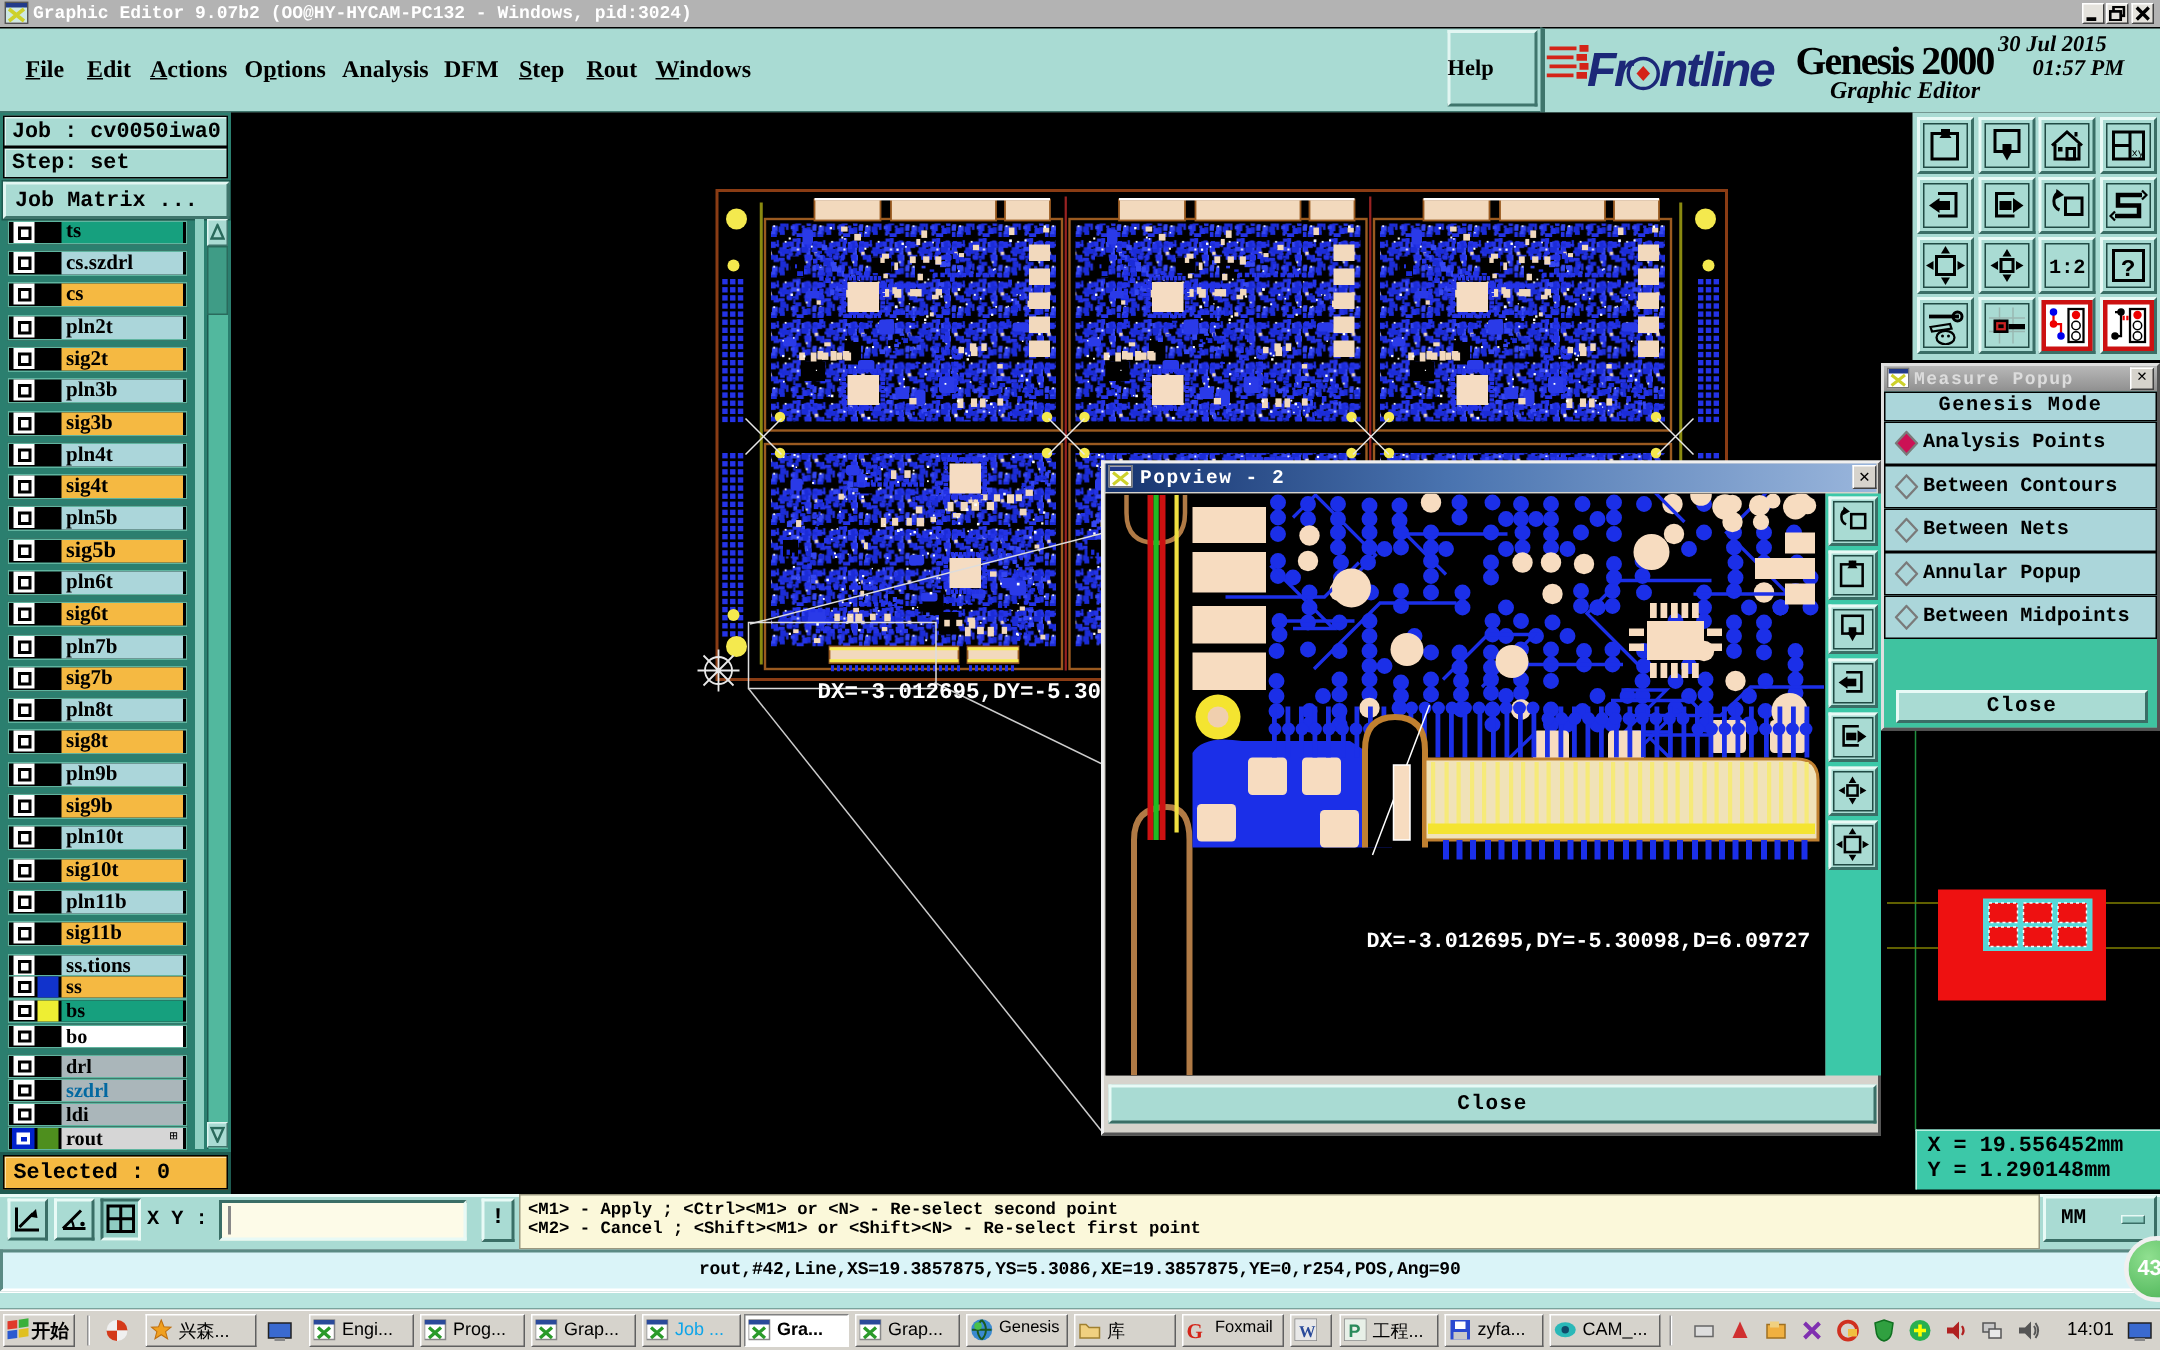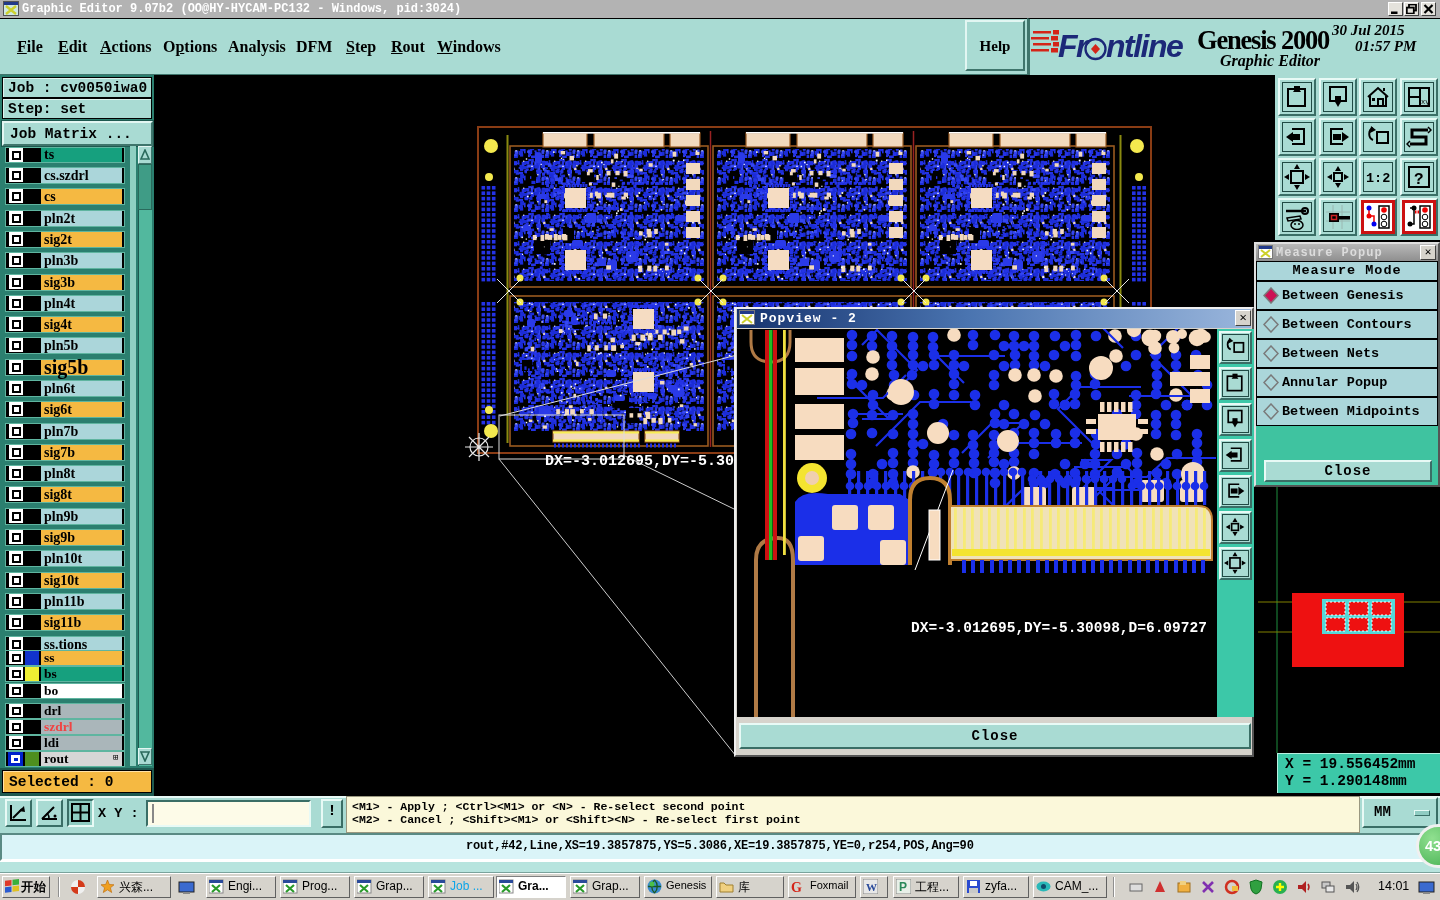--- a/index.html
+++ b/index.html
@@ -33,21 +33,21 @@
 <div class="abs serif b" style="left:17px;top:38px;width:90px;height:20px;color:#000;font-size:16px;white-space:nowrap;"><span style="text-decoration:underline">F</span>ile</div>
 <div class="abs serif b" style="left:58px;top:38px;width:90px;height:20px;color:#000;font-size:16px;white-space:nowrap;"><span style="text-decoration:underline">E</span>dit</div>
 <div class="abs serif b" style="left:100px;top:38px;width:90px;height:20px;color:#000;font-size:16px;white-space:nowrap;"><span style="text-decoration:underline">A</span>ctions</div>
 <div class="abs serif b" style="left:163px;top:38px;width:90px;height:20px;color:#000;font-size:16px;white-space:nowrap;">O<span style="text-decoration:underline">p</span>tions</div>
 <div class="abs serif b" style="left:228px;top:38px;width:90px;height:20px;color:#000;font-size:16px;white-space:nowrap;">Analysis</div>
 <div class="abs serif b" style="left:296px;top:38px;width:90px;height:20px;color:#000;font-size:16px;white-space:nowrap;">DFM</div>
 <div class="abs serif b" style="left:346px;top:38px;width:90px;height:20px;color:#000;font-size:16px;white-space:nowrap;"><span style="text-decoration:underline">S</span>tep</div>
 <div class="abs serif b" style="left:391px;top:38px;width:90px;height:20px;color:#000;font-size:16px;white-space:nowrap;"><span style="text-decoration:underline">R</span>out</div>
 <div class="abs serif b" style="left:437px;top:38px;width:90px;height:20px;color:#000;font-size:16px;white-space:nowrap;"><span style="text-decoration:underline">W</span>indows</div>
 <div class="abs" style="left:965px;top:20px;width:60px;height:51px;background:#a9dbd3;border:2px solid;border-color:#e2f6f2 #3f756c #3f756c #e2f6f2;"></div>
-<div class="abs serif b" style="left:965px;top:38px;width:60px;height:18px;color:#000;font-size:15px;text-align:center;">Help</div>
+<div class="abs serif b" style="left:965px;top:38px;width:60px;height:18px;color:#000;font-size:15px;">Help</div>
 <div class="abs" style="left:1027px;top:18px;width:413px;height:57px;background:#a9dbd3;border-left:3px solid #3f756c;border-top:1px solid #000;"></div>
 <svg class="abs" style="left:1031px;top:24px" width="160" height="44" viewBox="0 0 160 44">
 <g fill="#d42418">
 <path d="M2 7 L20 7 L20 9.5 L2 9.5 Z"></path>
       <path d="M22 6 L28 6 L28 10.5 L22 10.5 Z"></path>
 <path d="M0 13 L18 13 L18 15.5 L0 15.5 Z"></path>
       <path d="M20 12 L27 12 L27 16.5 L20 16.5 Z"></path>
 <path d="M2 19 L20 19 L20 21.5 L2 21.5 Z"></path>
       <path d="M22 18 L28 18 L28 22.5 L22 22.5 Z"></path>
 <path d="M0 25 L18 25 L18 27.5 L0 27.5 Z"></path>
@@ -1681,21 +1681,21 @@
 <div class="abs" style="left:9px;top:338px;width:14px;height:14px;background:#fff;"></div>
 <div class="abs" style="left:11.5px;top:340.5px;width:9px;height:9px;background:#000;"></div>
 <div class="abs" style="left:14px;top:343px;width:4.5px;height:4.5px;background:#fff;"></div>
 <div class="abs" style="left:41px;top:338px;width:81px;height:15px;background:#abd6da;"></div>
 <div class="abs serif b" style="left:44px;top:338px;width:78px;height:15px;color:#000;font-size:14px;line-height:15px;">pln5b</div>
 <div class="abs" style="left:5px;top:359px;width:120px;height:17px;background:#000;border:1px solid #5fb5a0;"></div>
 <div class="abs" style="left:9px;top:360px;width:14px;height:14px;background:#fff;"></div>
 <div class="abs" style="left:11.5px;top:362.5px;width:9px;height:9px;background:#000;"></div>
 <div class="abs" style="left:14px;top:365px;width:4.5px;height:4.5px;background:#fff;"></div>
 <div class="abs" style="left:41px;top:360px;width:81px;height:15px;background:#f5b942;"></div>
-<div class="abs serif b" style="left:44px;top:360px;width:78px;height:15px;color:#000;font-size:20px;line-height:15px;">sig5b</div>
+<div class="abs serif b" style="left:44px;top:360px;width:78px;height:15px;color:#000;font-size:15px;line-height:15px;">sig5b</div>
 <div class="abs" style="left:5px;top:380px;width:120px;height:17px;background:#000;border:1px solid #5fb5a0;"></div>
 <div class="abs" style="left:9px;top:381px;width:14px;height:14px;background:#fff;"></div>
 <div class="abs" style="left:11.5px;top:383.5px;width:9px;height:9px;background:#000;"></div>
 <div class="abs" style="left:14px;top:386px;width:4.5px;height:4.5px;background:#fff;"></div>
 <div class="abs" style="left:41px;top:381px;width:81px;height:15px;background:#abd6da;"></div>
 <div class="abs serif b" style="left:44px;top:381px;width:78px;height:15px;color:#000;font-size:14px;line-height:15px;">pln6t</div>
 <div class="abs" style="left:5px;top:401px;width:120px;height:17px;background:#000;border:1px solid #5fb5a0;"></div>
 <div class="abs" style="left:9px;top:402px;width:14px;height:14px;background:#fff;"></div>
 <div class="abs" style="left:11.5px;top:404.5px;width:9px;height:9px;background:#000;"></div>
 <div class="abs" style="left:14px;top:407px;width:4.5px;height:4.5px;background:#fff;"></div>
@@ -1791,21 +1791,21 @@
 <div class="abs" style="left:9px;top:704px;width:14px;height:13px;background:#fff;"></div>
 <div class="abs" style="left:11.5px;top:706.5px;width:9px;height:8px;background:#000;"></div>
 <div class="abs" style="left:14px;top:708.5px;width:4.5px;height:4px;background:#fff;"></div>
 <div class="abs" style="left:41px;top:704px;width:81px;height:14px;background:#aab6ba;"></div>
 <div class="abs serif b" style="left:44px;top:704px;width:78px;height:13px;color:#000;font-size:13.5px;line-height:14px;">drl</div>
 <div class="abs" style="left:5px;top:719px;width:120px;height:16px;background:#000;border:1px solid #5fb5a0;"></div>
 <div class="abs" style="left:9px;top:720px;width:14px;height:13px;background:#fff;"></div>
 <div class="abs" style="left:11.5px;top:722.5px;width:9px;height:8px;background:#000;"></div>
 <div class="abs" style="left:14px;top:724.5px;width:4.5px;height:4px;background:#fff;"></div>
 <div class="abs" style="left:41px;top:720px;width:81px;height:14px;background:#aab6ba;"></div>
-<div class="abs serif b" style="left:44px;top:720px;width:78px;height:13px;color:#ef4444;font-size:13.5px;line-height:14px;">szdrl</div>
+<div class="abs serif b" style="left:44px;top:720px;width:78px;height:13px;color:#0369a1;font-size:13.5px;line-height:14px;">szdrl</div>
 <div class="abs" style="left:5px;top:735px;width:120px;height:16px;background:#000;border:1px solid #5fb5a0;"></div>
 <div class="abs" style="left:9px;top:736px;width:14px;height:13px;background:#fff;"></div>
 <div class="abs" style="left:11.5px;top:738.5px;width:9px;height:8px;background:#000;"></div>
 <div class="abs" style="left:14px;top:740.5px;width:4.5px;height:4px;background:#fff;"></div>
 <div class="abs" style="left:41px;top:736px;width:81px;height:14px;background:#aab6ba;"></div>
 <div class="abs serif b" style="left:44px;top:736px;width:78px;height:13px;color:#000;font-size:13.5px;line-height:14px;">ldi</div>
 <div class="abs" style="left:5px;top:751px;width:120px;height:16px;background:#000;border:1px solid #5fb5a0;"></div>
 <div class="abs" style="left:8px;top:752px;width:15px;height:14px;background:#0022cc;"></div>
 <div class="abs" style="left:11px;top:755px;width:9px;height:8px;background:#fff;"></div>
 <div class="abs" style="left:13.5px;top:757.5px;width:4px;height:3.5px;background:#0022cc;"></div>
@@ -2016,26 +2016,26 @@
 <div class="abs" style="left:1258px;top:245px;width:15px;height:14px;background:#e8e8e8;border:1px solid #777;"></div>
 <svg class="abs" style="left:1259px;top:246px" width="13" height="12">
     <rect width="13" height="12" fill="#fff"></rect>
     <rect width="13" height="3" fill="#223a8a"></rect>
     <path d="M2 4 L11 11 M11 4 L2 11" stroke="#cdd12c" stroke-width="2"></path>
   </svg>
 <div class="abs mono b" style="left:1276px;top:246px;width:120px;height:14px;color:#dcdcdc;font-size:12px;letter-spacing:1px;white-space:nowrap;">Measure Popup</div>
 <div class="abs mono b" style="left:1420px;top:245px;width:16px;height:15px;background:#d6d3cc;border:1px solid;border-color:#fff #404040 #404040 #fff;color:#000;font-size:11px;text-align:center;line-height:13px;font-weight:bold;">✕</div>
 <div class="abs" style="left:1256px;top:261px;width:182px;height:224px;background:#3fc3a0;"></div>
 <div class="abs" style="left:1256px;top:261px;width:182px;height:20px;background:#abd6da;border:1px solid #000;"></div>
-<div class="abs mono b" style="left:1256px;top:263px;width:182px;height:16px;color:#000;font-size:13.5px;text-align:center;letter-spacing:1px;">Measure Mode</div>
+<div class="abs mono b" style="left:1256px;top:263px;width:182px;height:16px;color:#000;font-size:13.5px;text-align:center;letter-spacing:1px;">Genesis Mode</div>
 <div class="abs" style="left:1256px;top:281px;width:182px;height:29px;background:#abd6da;border:1px solid #000;"></div>
 <svg class="abs" style="left:1263px;top:287px" width="16" height="17">
     <path d="M8 1 L15 8.5 L8 16 L1 8.5 Z" fill="#cc1155" stroke="#7a7a7a" stroke-width="1.5"></path>
   </svg>
-<div class="abs mono b" style="left:1282px;top:288px;width:154px;height:16px;color:#000;font-size:13.5px;white-space:nowrap;">Between Genesis</div>
+<div class="abs mono b" style="left:1282px;top:288px;width:154px;height:16px;color:#000;font-size:13.5px;white-space:nowrap;">Analysis Points</div>
 <div class="abs" style="left:1256px;top:310px;width:182px;height:29px;background:#abd6da;border:1px solid #000;"></div>
 <svg class="abs" style="left:1263px;top:316px" width="16" height="17">
     <path d="M8 1 L15 8.5 L8 16 L1 8.5 Z" fill="#abd6da" stroke="#7a7a7a" stroke-width="1.5"></path>
   </svg>
 <div class="abs mono b" style="left:1282px;top:317px;width:154px;height:16px;color:#000;font-size:13.5px;white-space:nowrap;">Between Contours</div>
 <div class="abs" style="left:1256px;top:339px;width:182px;height:29px;background:#abd6da;border:1px solid #000;"></div>
 <svg class="abs" style="left:1263px;top:345px" width="16" height="17">
     <path d="M8 1 L15 8.5 L8 16 L1 8.5 Z" fill="#abd6da" stroke="#7a7a7a" stroke-width="1.5"></path>
   </svg>
 <div class="abs mono b" style="left:1282px;top:346px;width:154px;height:16px;color:#000;font-size:13.5px;white-space:nowrap;">Between Nets</div>

